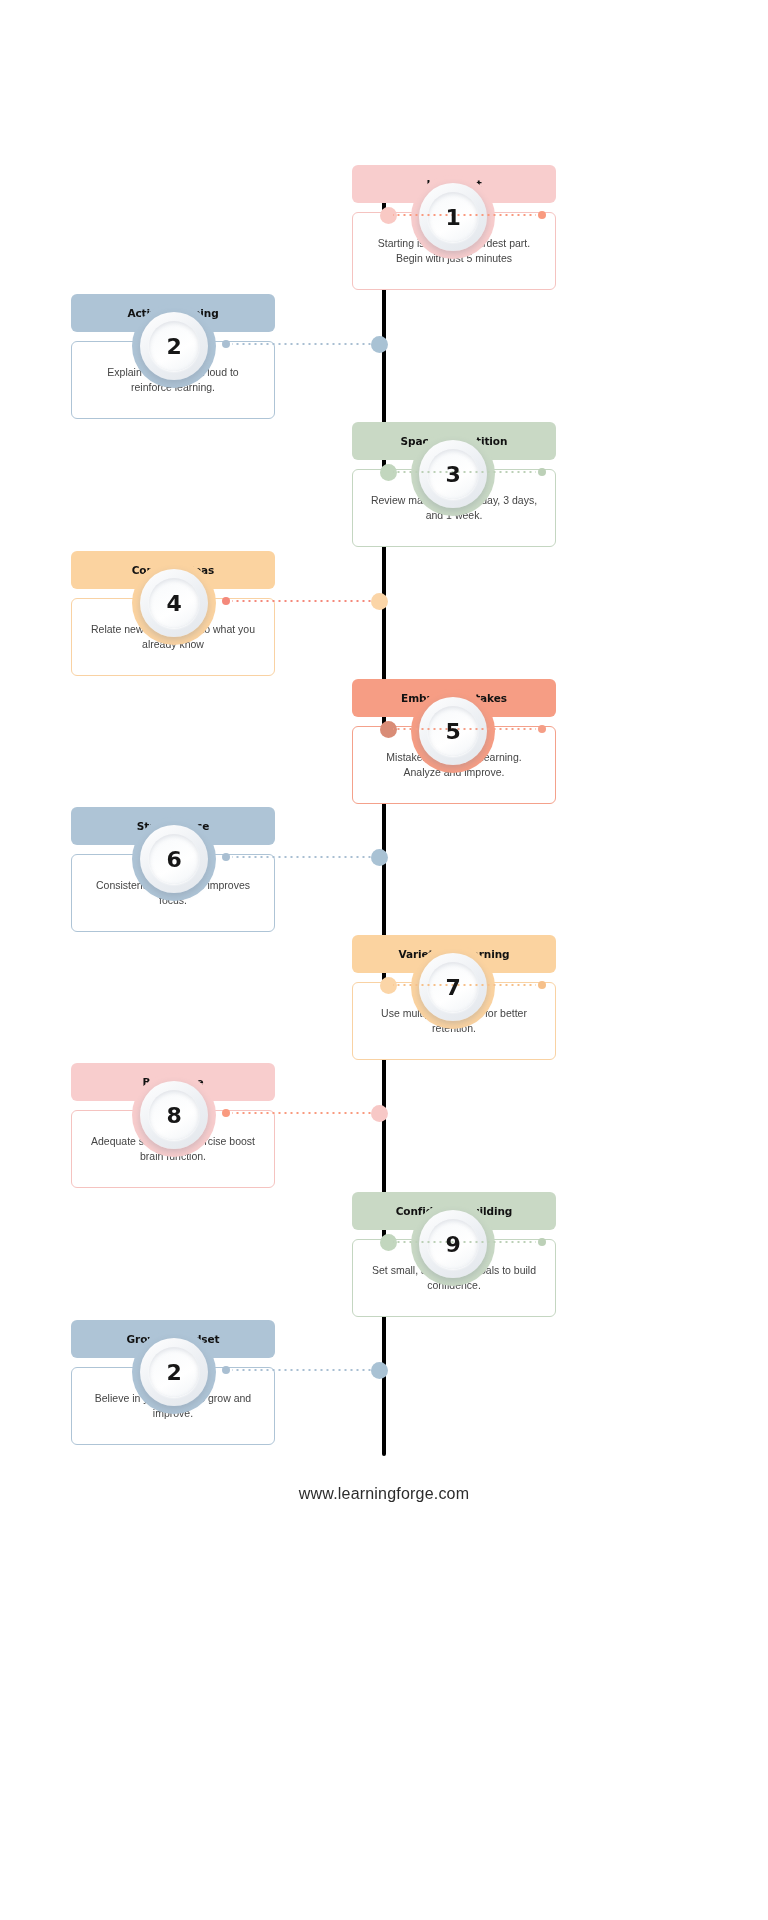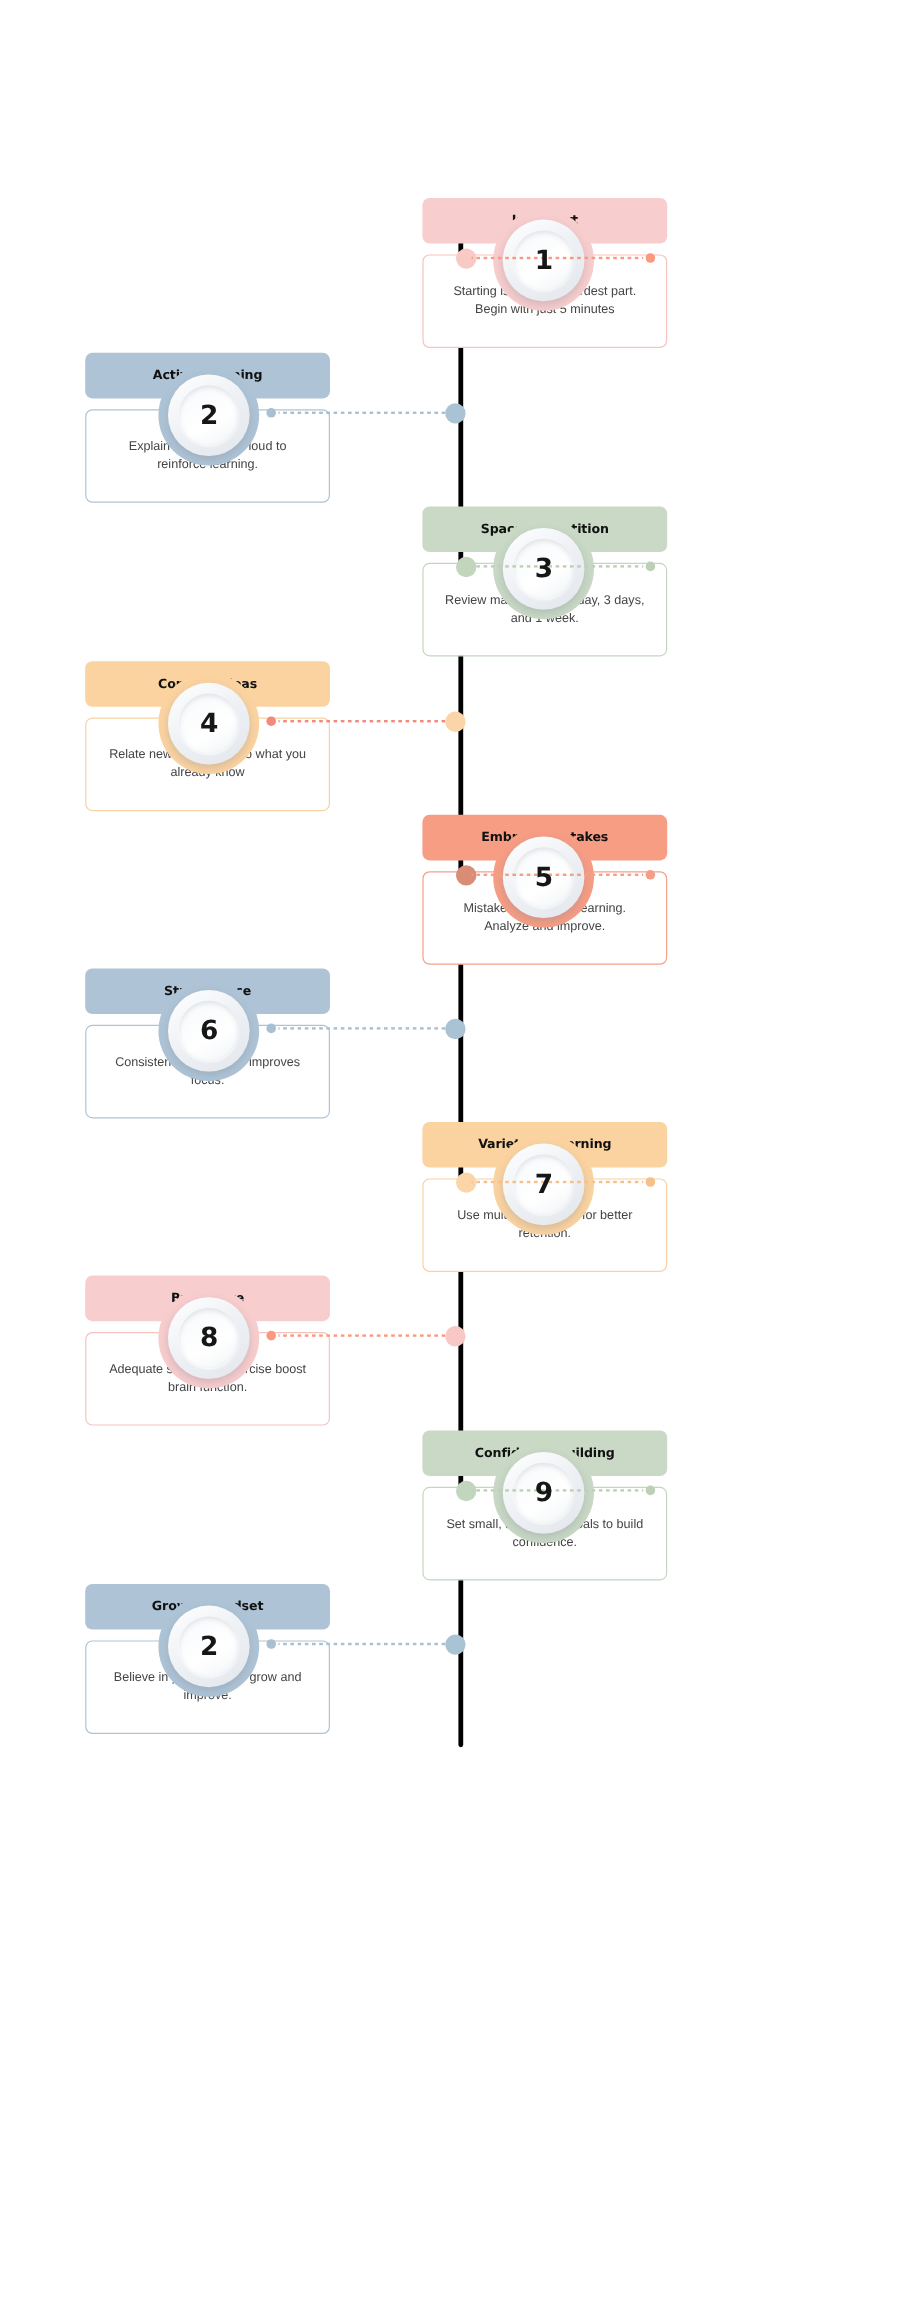--- a/index.html
+++ b/index.html
@@ -345,14 +345,15 @@
           <span class="num">2</span>
         </div>
         <div class="conn" style="top: 48px; color: rgb(169, 191, 210);">
           <span class="cap"></span>
           <span class="dotline"></span>
           <span class="spinedot" style="background: rgb(169, 194, 212);"></span>
         </div>
       </div>
     </div>
 
+  <div class="footer">www.learningforge.com</div>
 
 </div>
 
 </body></html>

